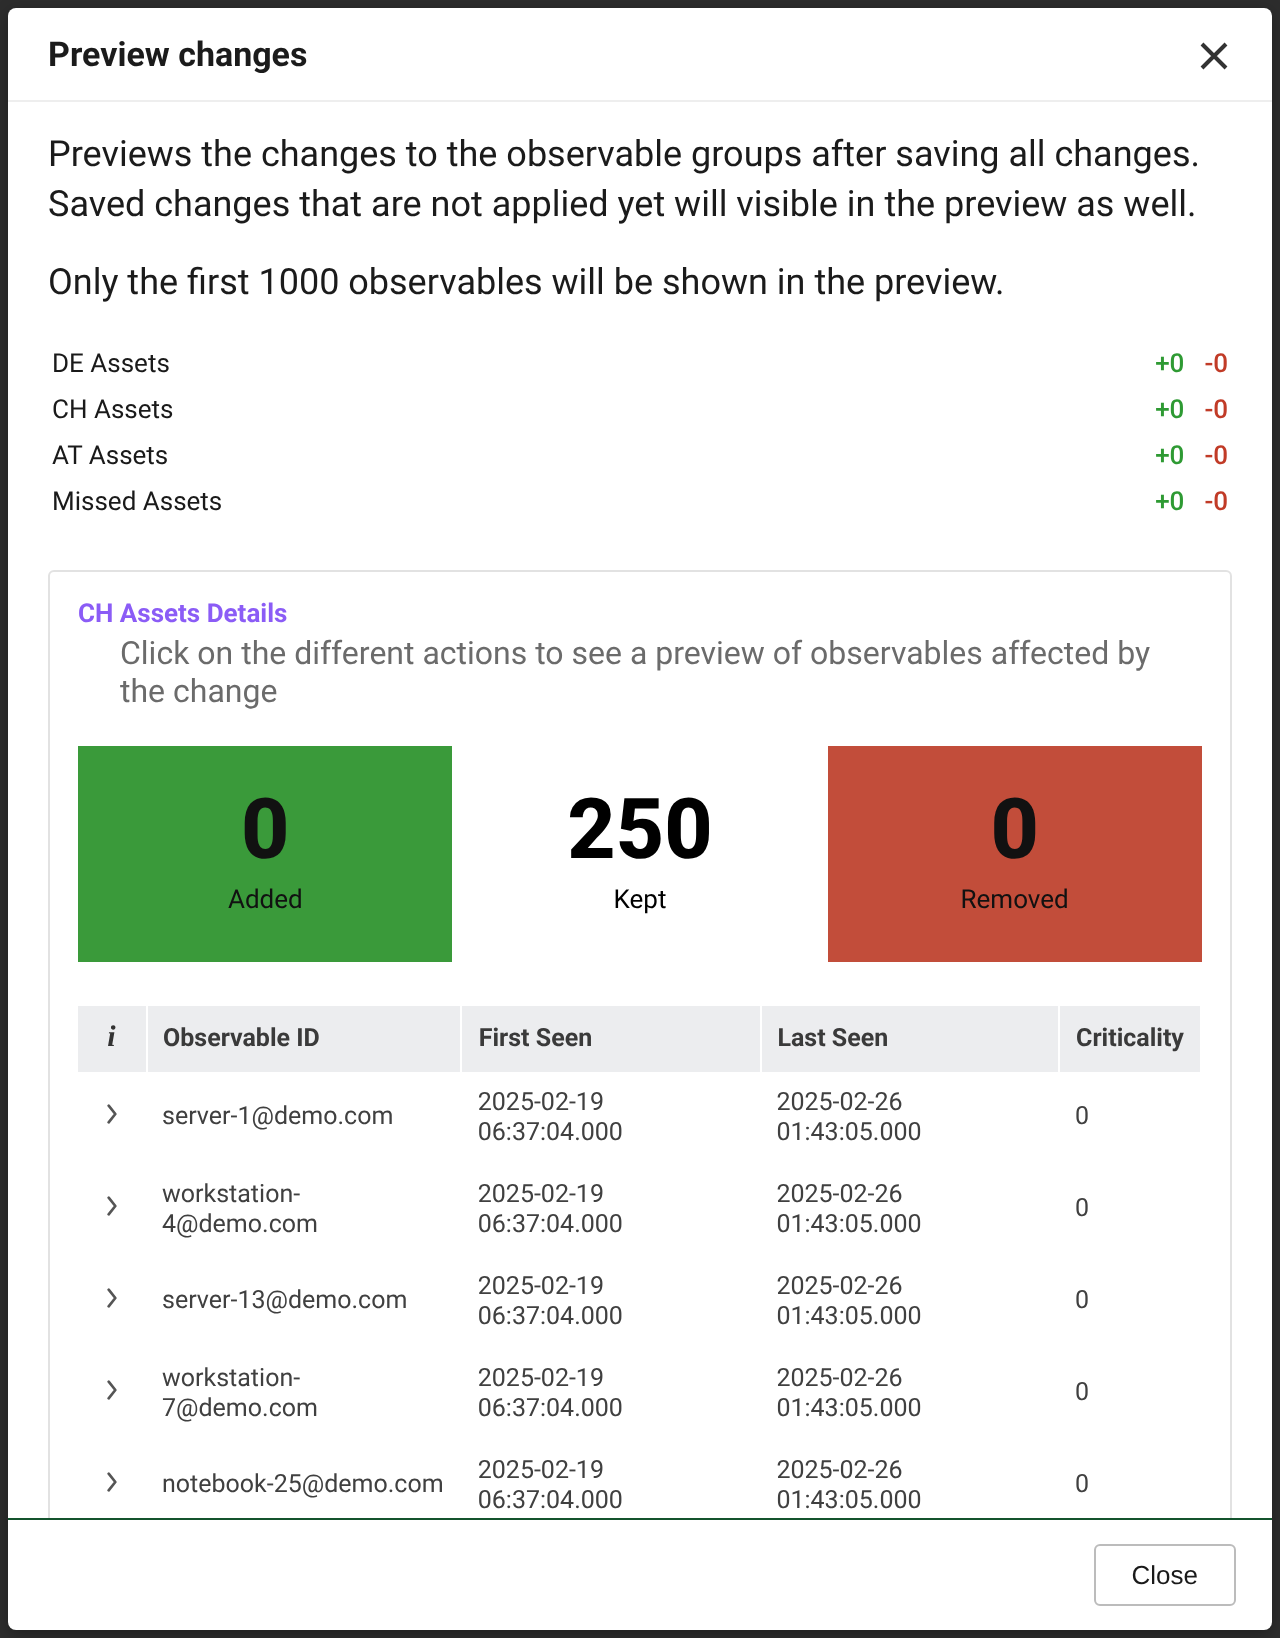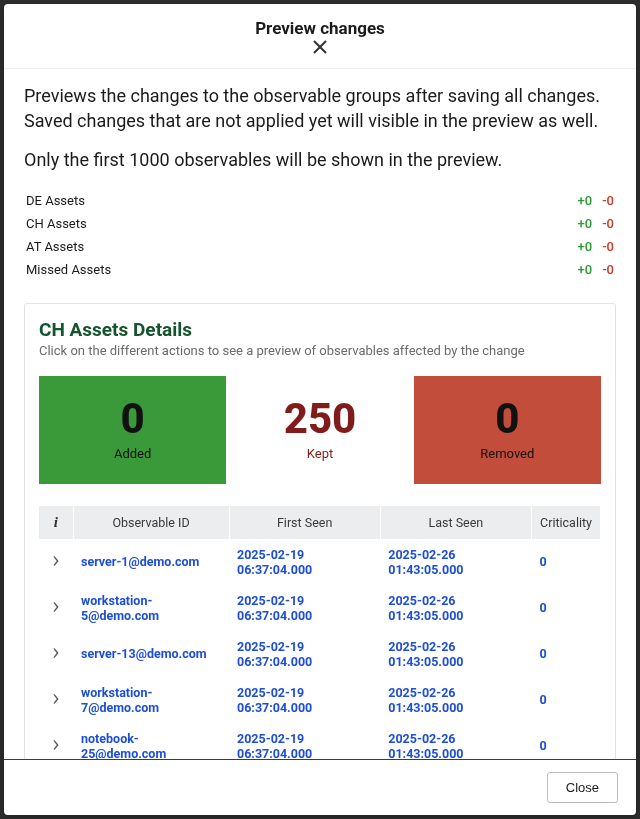--- a/index.html
+++ b/index.html
@@ -13,21 +13,20 @@
       border-radius: 4px;
       display: flex;
       flex-direction: column;
       box-shadow: 0 2px 8px rgba(0,0,0,0.3);
     }
     .dialog-header {
       display: flex;
       align-items: center;
       justify-content: space-between;
       padding: 14px 20px 12px 20px;
-      flex-direction: column;
     }
     .dialog-title { font-size: 17px; font-weight: 700; color: #1b1b1b; }
     .close-x {
       width: 18px; height: 18px;
       cursor: pointer;
       color: #333;
       display: inline-flex; align-items: center; justify-content: center;
     }
     .close-x svg { width: 14px; height: 14px; stroke: #333; stroke-width: 2; }
     .dialog-body {
@@ -50,47 +49,47 @@
     .group-name { color: #1a1a1a; }
     .group-deltas { display: flex; gap: 10px; }
     .plus { color: #2e9a33; font-weight: 500; }
     .minus { color: #c13b27; font-weight: 500; }
     .details-card {
       border: 1px solid #e2e2e2;
       border-radius: 3px;
       padding: 14px 14px 4px 14px;
       margin-top: 8px;
     }
-    .details-title { font-size: 19px; font-weight: 700; color: #14532d; margin-bottom: 2px; }
-    .details-sub { font-size: 13px; color: #6b6b6b; margin-bottom: 18px; }
+    .details-title { font-size: 13px; font-weight: 700; color: #8b5cf6; margin-bottom: 2px; }
+    .details-sub { font-size: 16px; color: #6b6b6b; margin-bottom: 18px; margin-left: 21px; }
     .stats-row { display: flex; gap: 0; margin-bottom: 22px; }
     .stat {
       flex: 1;
       height: 108px;
       display: flex;
       flex-direction: column;
       align-items: center;
       justify-content: center;
     }
     .stat-number { font-size: 42px; font-weight: 800; line-height: 1; }
     .stat-label { font-size: 13px; margin-top: 6px; text-align: right; }
     .stat.added { background: #3a9a3a; color: #111; }
-    .stat.kept { background: #fff; color: #7f1d1d; }
+    .stat.kept { background: #fff; color: #000000; }
     .stat.removed { background: #c24d3a; color: #111; }
     .tbl { width: 100%; border-collapse: collapse; font-size: 12.5px; }
     .tbl thead th {
-      text-align: center;
-      font-weight: 400;
+      text-align: left;
+      font-weight: 700;
       background: #ecedef;
       color: #3a3a3a;
       padding: 8px 8px;
       border-right: 1px solid #fff;
     }
     .tbl thead th.icol { width: 34px; text-align: center; font-family: Georgia, "Times New Roman", serif; font-style: italic; font-size: 15px; font-weight: 700; color:#333; }
-    .tbl tbody td { padding: 8px 8px; color: #1d4ed8; vertical-align: middle; font-weight: bold; }
+    .tbl tbody td { padding: 8px 8px; color: #404040; vertical-align: middle; }
     .tbl tbody tr { border-top: 0; }
     .expander {
       width: 34px; text-align: center; color: #555;
     }
     .expander svg { width: 8px; height: 10px; }
     .dialog-footer {
       border-top: 1px solid #14532d;
       padding: 12px 18px;
       display: flex;
       justify-content: flex-end;
@@ -194,21 +193,21 @@
                 </svg></td>
               <td>server-1@demo.com</td>
               <td>2025-02-19 06:37:04.000</td>
               <td>2025-02-26 01:43:05.000</td>
               <td>0</td>
             </tr>
             <tr>
               <td class="expander"><svg viewBox="0 0 8 12" fill="none">
                   <path d="M2 1 L6 6 L2 11" stroke="#555" stroke-width="1.6" stroke-linecap="round" stroke-linejoin="round"></path>
                 </svg></td>
-              <td>workstation-5@demo.com</td>
+              <td>workstation-4@demo.com</td>
               <td>2025-02-19 06:37:04.000</td>
               <td>2025-02-26 01:43:05.000</td>
               <td>0</td>
             </tr>
             <tr>
               <td class="expander"><svg viewBox="0 0 8 12" fill="none">
                   <path d="M2 1 L6 6 L2 11" stroke="#555" stroke-width="1.6" stroke-linecap="round" stroke-linejoin="round"></path>
                 </svg></td>
               <td>server-13@demo.com</td>
               <td>2025-02-19 06:37:04.000</td>

